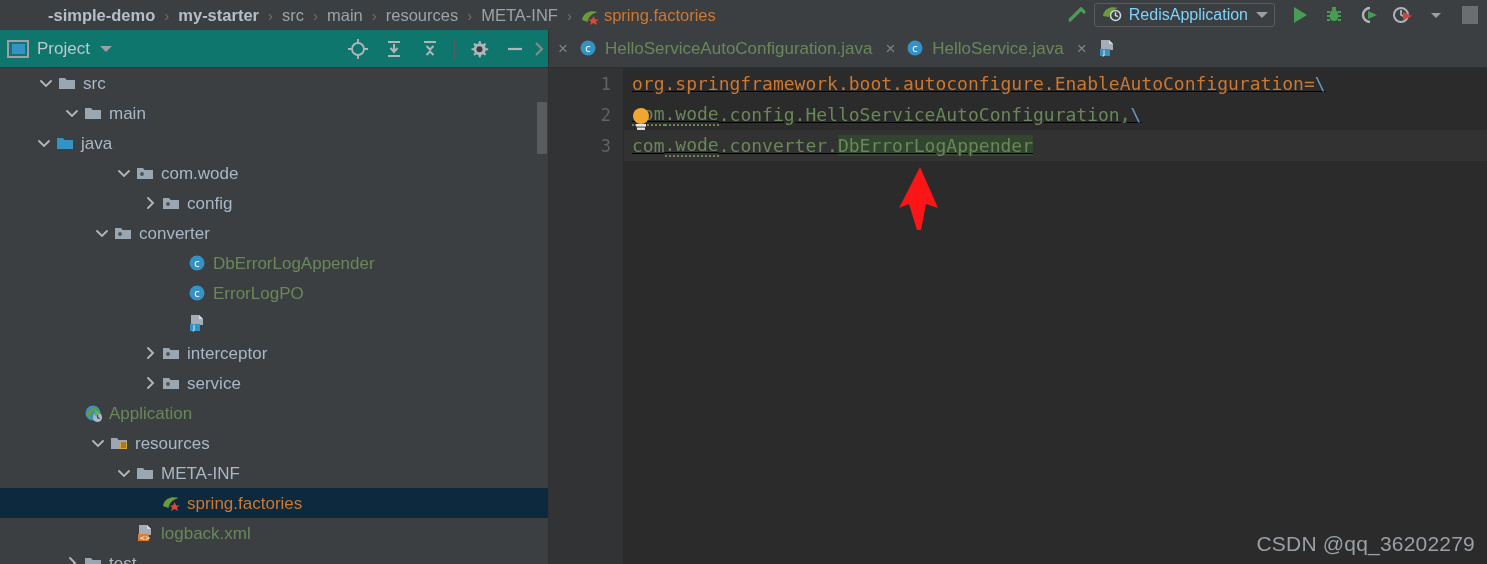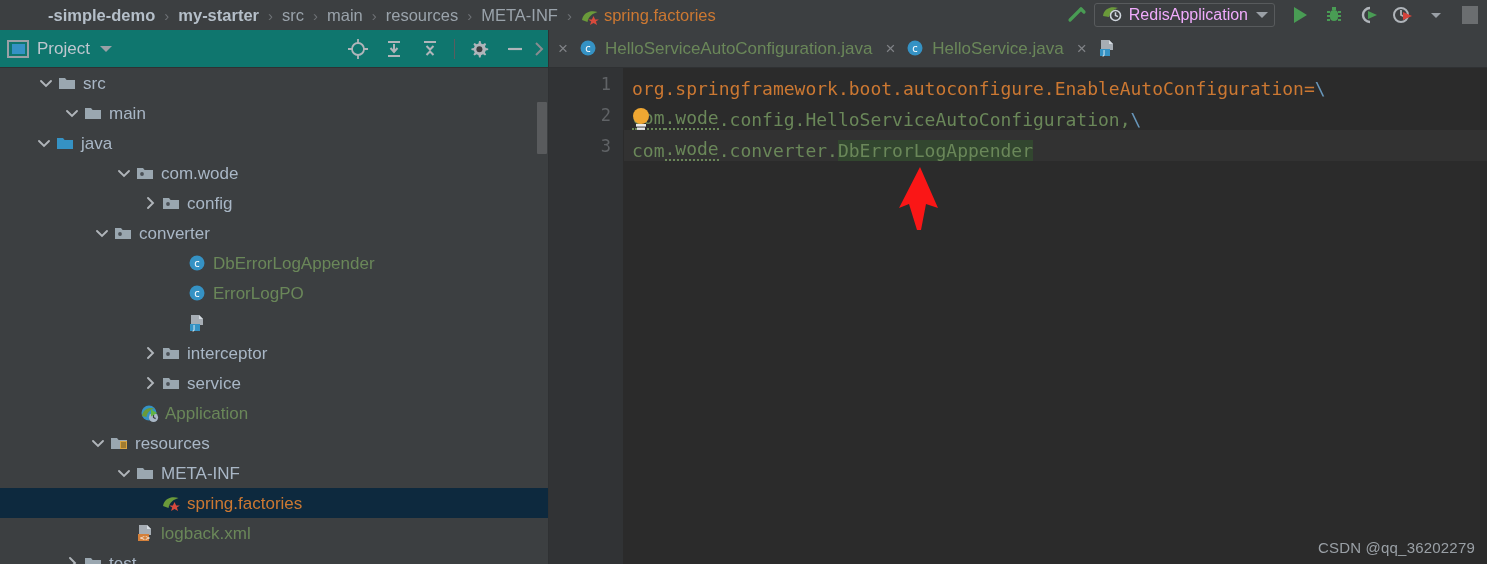--- a/index.html
+++ b/index.html
@@ -38,21 +38,21 @@
   .toolbar-right {
     position: absolute; right: 0; top: 0; height: 30px;
     display: flex; align-items: center; gap: 0px;
   }
   .tb-ico { width: 34px; height: 30px; display: flex; align-items:center; justify-content:center; }
   .runcfg {
     display: flex; align-items: center; height: 24px;
     border: 1px solid #585b5d; border-radius: 3px;
     padding: 0 6px 0 6px; margin-right: 8px; background: #3c3f41;
   }
-  .runcfg-label { font-size: 16px; color: #f0abfc; margin: 0 8px 0 6px; white-space: nowrap;}
+  .runcfg-label { font-size: 16px; color: #7dd3fc; margin: 0 8px 0 6px; white-space: nowrap;}
   .caret-dn {
     width: 0; height: 0; border-left: 6px solid transparent; border-right: 6px solid transparent;
     border-top: 6px solid #9aa0a6;
   }
   .caret-sm {
     width: 0; height: 0; border-left: 5px solid transparent; border-right: 5px solid transparent;
     border-top: 5px solid #9aa0a6;
   }
   .grey-sq { width: 16px; height: 18px; background: #6b6e70; }
 
@@ -124,42 +124,42 @@
     position: absolute; left: 0; top: 0; width: 74px; height: 496px;
     background: #313335;
   }
   .gutter-line {
     height: 31px; display: flex; align-items: center; justify-content: flex-end;
     padding-right: 12px; font-family: "DejaVu Sans Mono", monospace;
     font-size: 17px; color: #606366;
   }
   .code-area { position: absolute; left: 75px; top: 0; right: 0; height: 496px; }
   .cline {
-    height: 31px; display: flex; align-items: flex-end;
+    height: 31px; display: flex; align-items: center;
     font-family: "DejaVu Sans Mono", monospace; font-size: 18px;
-    white-space: pre; padding-left: 8px; position: relative;
+    white-space: pre; padding-left: 8px; position: relative; text-decoration: underline;
   }
   .cline.hl-row { background: #323232; }
   .tok-orange { color: #cc7832; }
   .tok-green  { color: #6a8759; }
   .tok-esc    { color: #6897bb; }
   .sel-green  { background: #32462f; }
   .wavy {
     border-bottom: 2px dotted #6a8759;
   }
 
   .bulb {
     position: absolute; left: 655px; top: 110px; width: 22px; height: 26px; z-index: 5;
   }
 
   .arrow-annot { position: absolute; left: 895px; top: 162px; z-index: 9; }
 
   .watermark {
     position: absolute; right: 12px; bottom: 8px;
-    font-size: 15px; color: #9aa0a6; letter-spacing: 0.2px;
+    font-size: 21px; color: #9aa0a6; letter-spacing: 0.2px;
   }
 </style>
 </head>
 <body>
 
 <div class="app">
 
   <div class="topbar">
     <div class="breadcrumb" id="breadcrumb-root">
         <span class="crumb bold">
@@ -414,21 +414,21 @@
             <svg width="16" height="16" viewBox="0 0 16 16">
               <path d="M6 3 L11 8 L6 13" stroke="#b0b5ba" stroke-width="1.9" fill="none" stroke-linecap="round"></path>
             </svg>
           </span>
           <span class="ticon"><svg width="18" height="18" viewBox="0 0 18 18">
               <path d="M1 4 H7 L8.6 6 H17 V15 H1 Z" fill="#9aa7b0"></path>
               <circle cx="6" cy="10" r="1.9" fill="#4b5157"></circle>
             </svg></span>
           <span class="tlabel grey">service</span>
         </div>
-        <div class="trow" style="padding-left: 120px;">
+        <div class="trow" style="padding-left: 64px;">
           <span class="twist"></span>
           <span class="ticon"><svg width="20" height="19" viewBox="0 0 20 19">
               <circle cx="9" cy="9" r="7.5" fill="#3592c4"></circle>
               <path d="M2 12 C3 5 9 3 14 4.5 C10 6 7 8.5 6.5 13 Z" fill="#6a9a3a"></path>
               <circle cx="13.5" cy="13.5" r="4.6" fill="#a9b7c6"></circle>
               <path d="M13.5 10.5 V13.5 L15.6 14.6" stroke="#3c3f41" stroke-width="1.2" fill="none"></path>
               <path d="M11 5.5 L17 9 L11 12.5 Z" fill="#62b543"></path>
             </svg></span>
           <span class="tlabel green">Application</span>
         </div>

